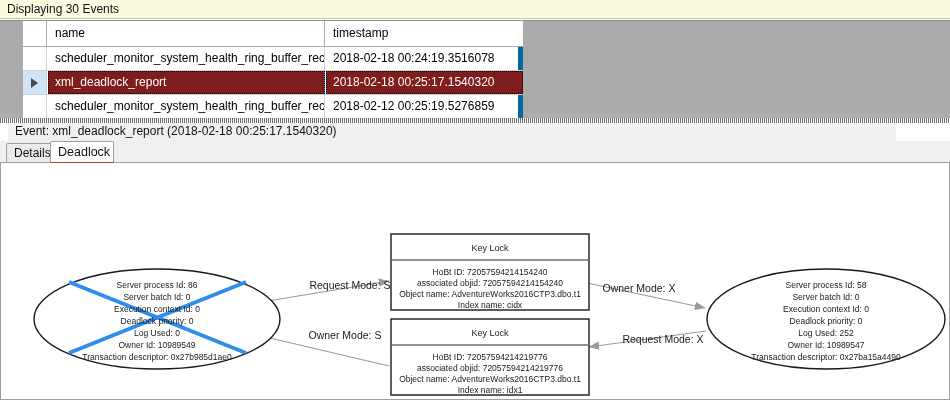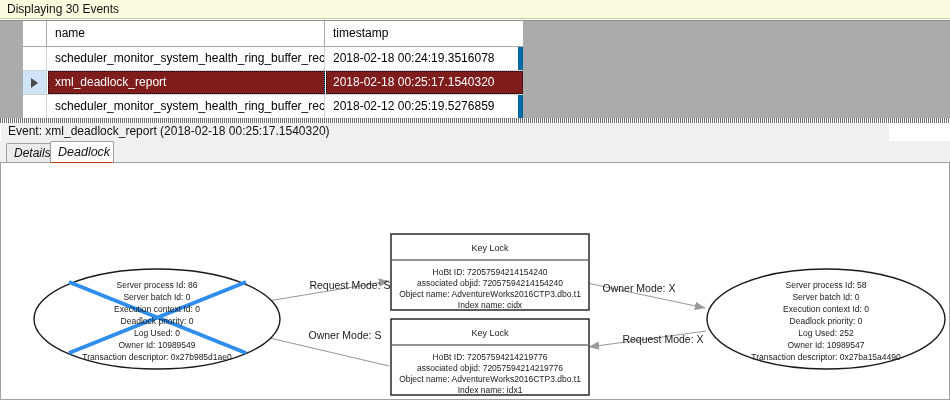--- a/index.html
+++ b/index.html
@@ -78,30 +78,29 @@
   
   .splitter{
     position:absolute;left:0;top:118px;width:950px;height:5px;
     background:
       repeating-linear-gradient(90deg,#555 0 1px,#fff 1px 2px);
     opacity:.85;
   }
 
   
   .evt-header{
-    position:absolute;left:1px;top:123px;width:888px;height:18px;
+    position:absolute;left:8px;top:123px;width:888px;height:18px;
     background:#f0f0f0;
   }
   .evt-header .txt{position:absolute;left:7px;top:1px;font-size:12px;color:#111;}
 
   
   .tabstrip{
     position:absolute;left:0;top:141px;width:950px;height:22px;
     background:#f0f0f0;
-    font-style:italic;
   }
   .tabstrip::after{
     content:"";position:absolute;left:0;bottom:0;width:950px;height:1px;
     background:#a0a0a0;
   }
   .tab{
     position:absolute;bottom:1px;height:19px;
     background:#eceaea;border:1px solid #a0a0a0;border-bottom:none;
     border-radius:2px 2px 0 0;
     font-size:12px;color:#111;padding:2px 7px 0 7px;box-sizing:border-box;

